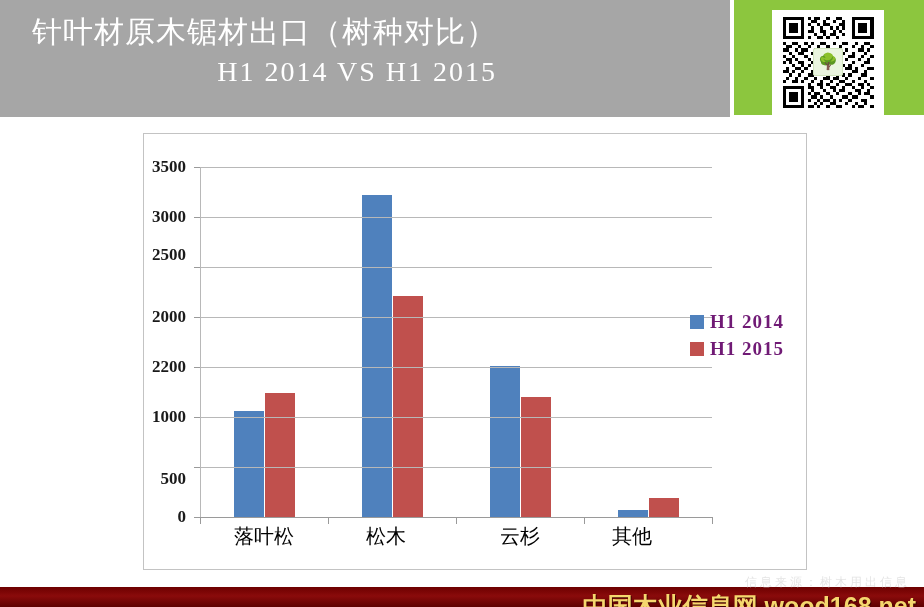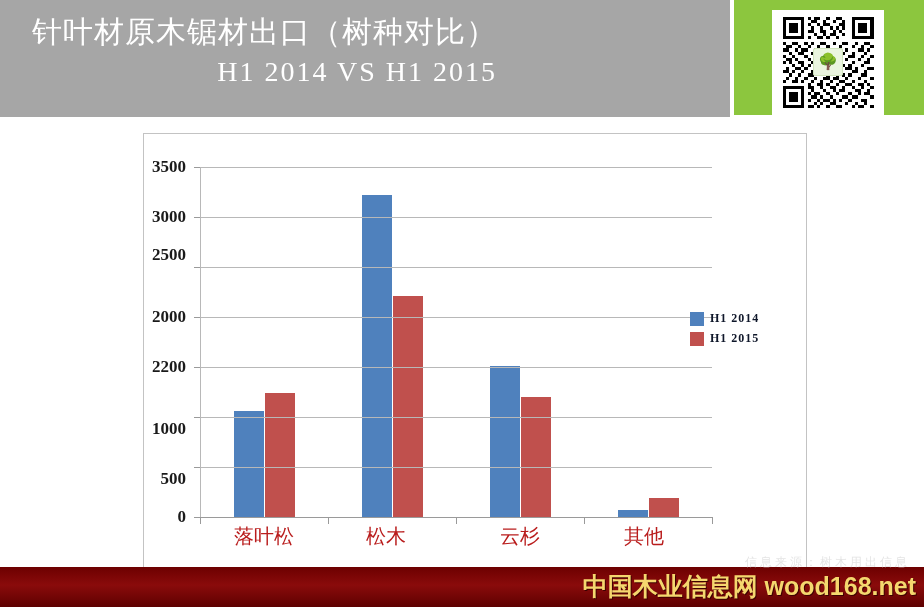--- a/index.html
+++ b/index.html
@@ -79,38 +79,38 @@
   .bars { position: absolute; left: 0; top: 0; width: 512px; height: 350px; }
   .bar {
     position: absolute; bottom: 0;
   }
   .bar.s0 { background: #4f81bd; }
   .bar.s1 { background: #c0504d; }
 
   .xlabels { position: absolute; left: 56px; top: 389px; width: 512px; height: 34px; }
   .xlabel {
     position: absolute; transform: translateX(-50%);
-    font-size: 20px; color: #b91c1c; white-space: nowrap;
+    font-size: 20px; color: #000000; white-space: nowrap;
     font-family: Liberation Mono, monospace;
   }
 
   .legend { position: absolute; left: 546px; top: 177px; }
   .legend-row { display: flex; align-items: center; margin-bottom: 5px; }
   .legend-swatch { width: 14px; height: 14px; margin-right: 6px; }
   .legend-swatch.s0 { background: #4f81bd; }
   .legend-swatch.s1 { background: #c0504d; }
   .legend-text {
-    font-size: 12px; font-weight: bold; color: #0f172a;
+    font-size: 19px; font-weight: bold; color: #701a75;
     letter-spacing: 1px; white-space: nowrap;
     font-family: "Liberation Serif", "DejaVu Serif", serif;
   }
 
   
   .footer-bar {
-    position: absolute; left: 0; bottom: 0; width: 924px; height: 40px;
+    position: absolute; left: 0; bottom: 0; width: 924px; height: 20px;
     background: #750000;
     background: linear-gradient(180deg, #6d0000 0%, #8a0b0b 45%, #5e0000 100%);
   }
   .footer-text {
     position: absolute; right: 8px; top: 3px;
     font-size: 25px; font-weight: bold; color: #f5d76e;
     letter-spacing: 0px; white-space: nowrap;
     font-family: "Liberation Sans", "DejaVu Sans", sans-serif;
     text-shadow: 1px 1px 0 #3d0000;
   }
@@ -350,21 +350,21 @@
         </g>
       </svg>
       <div class="qr-logo">🌳</div>
     </div>
   </div>
 
   <div class="chart-frame">
     <div class="ylabels" id="ylabels">
         <div class="ylabel" style="top: 357px;">0</div>
         <div class="ylabel" style="top: 307px; margin-top: 12px;">500</div>
-        <div class="ylabel" style="top: 257px; margin-top: 12px;">1000</div>
+        <div class="ylabel" style="top: 257px;">1000</div>
         <div class="ylabel" style="top: 207px;">2200</div>
         <div class="ylabel" style="top: 157px;">2000</div>
         <div class="ylabel" style="top: 95px;">2500</div>
         <div class="ylabel" style="top: 57px;">3000</div>
         <div class="ylabel" style="top: 7px;">3500</div>
       </div>
     <div class="plot" id="plot">
       <div class="axis-y"></div>
       <div class="axis-x"></div>
       <div class="bars" id="bars">
@@ -395,21 +395,21 @@
         <div class="xtick" style="left: 128px;"></div>
         <div class="xtick" style="left: 0px;"></div>
         <div class="xtick" style="left: 256px;"></div>
         <div class="xtick" style="left: 384px;"></div>
         <div class="xtick" style="left: 512px;"></div>
       </div>
     <div class="xlabels" id="xlabels">
         <div class="xlabel" style="left: 64px;">落叶松</div>
         <div class="xlabel" style="left: 186px;">松木</div>
         <div class="xlabel" style="left: 320px;">云杉</div>
-        <div class="xlabel" style="left: 444px; text-align: right;">其他</div>
+        <div class="xlabel" style="left: 432px; text-align: right;">其他</div>
       </div>
     <div class="legend" id="legend">
         <div class="legend-row">
           <span class="legend-swatch s0"></span>
           <span class="legend-text">H1 2014</span>
         </div>
         <div class="legend-row">
           <span class="legend-swatch s1"></span>
           <span class="legend-text">H1 2015</span>
         </div>

